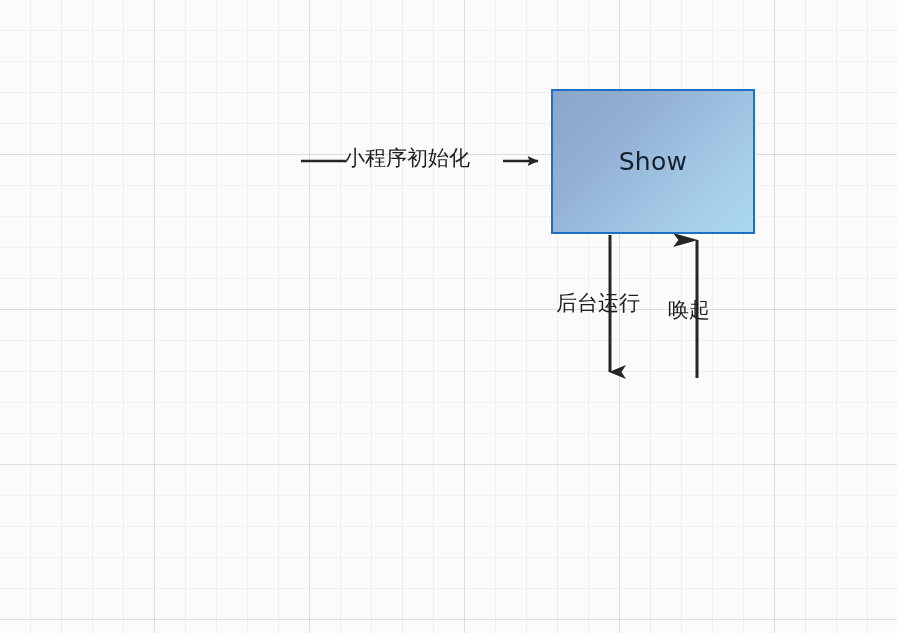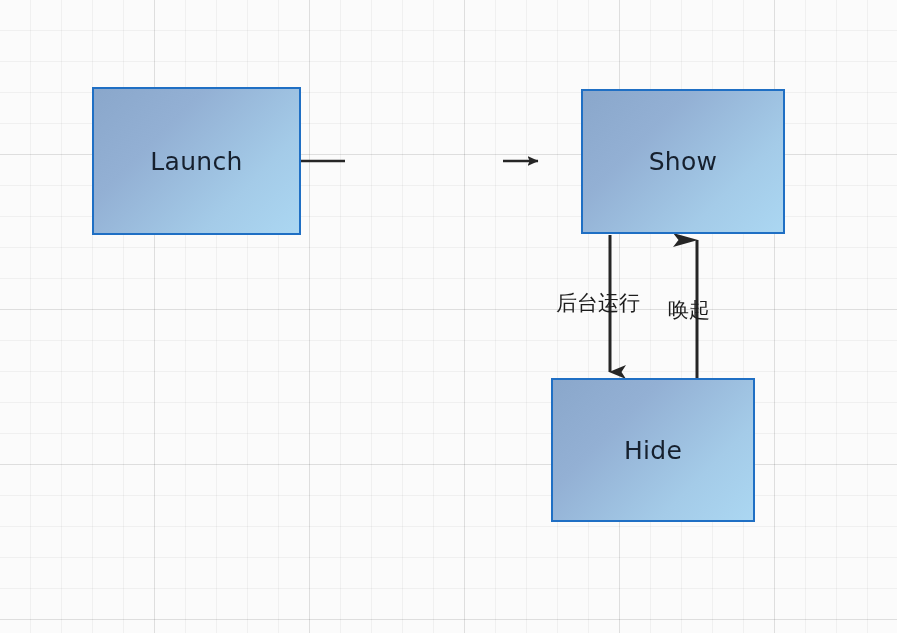--- a/index.html
+++ b/index.html
@@ -47,21 +47,21 @@
     display: flex;
     align-items: center;
     justify-content: center;
     color: #16202e;
     font-size: 25px;
     letter-spacing: 0.3px;
     font-family: "DejaVu Sans", sans-serif;
     font-weight: 400;
   }
   #node-launch { left: 92px;  top: 87px;  width: 209px; height: 148px; }
-  #node-show   { left: 551px; top: 89px;  width: 204px; height: 145px; margin-left: 30px; }
+  #node-show   { left: 551px; top: 89px;  width: 204px; height: 145px; }
   #node-hide   { left: 551px; top: 378px; width: 204px; height: 144px; }
 
   .edge-label {
     position: absolute;
     color: #1d1d1d;
     font-size: 21px;
     font-family: "DejaVu Sans", sans-serif;
     white-space: nowrap;
     line-height: 1;
   }
@@ -94,30 +94,25 @@
 
     <g>
       <line x1="610" y1="235" x2="610" y2="372" stroke="#262626" stroke-width="3" marker-end="url(#arrow-down)"></line>
     </g>
 
     <g>
       <line x1="697" y1="378" x2="697" y2="240" stroke="#262626" stroke-width="3" marker-end="url(#arrow-up)"></line>
     </g>
   </svg>
 
-  <div class="node" id="node-launch">
-    <span>Launch</span>
-  </div>
 
   <div class="node" id="node-show">
     <span>Show</span>
   </div>
 
-  <div class="node" id="node-hide">
-    <span>Hide</span>
-  </div>
 
+  <div class="edge-label" id="label-init">小程序初始化</div>
 
   <div class="edge-label" id="label-bg">后台运行</div>
 
   <div class="edge-label" id="label-wake">唤起</div>
 
 </div>
 
 </body></html>

